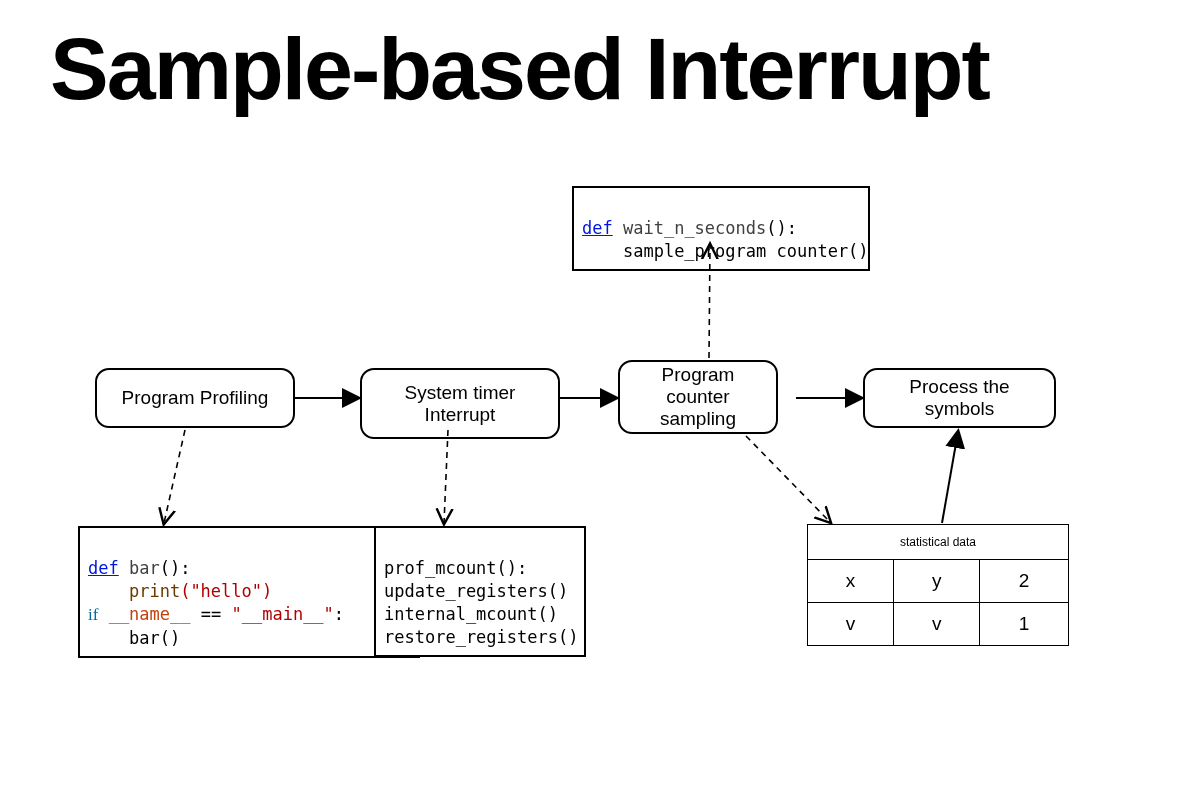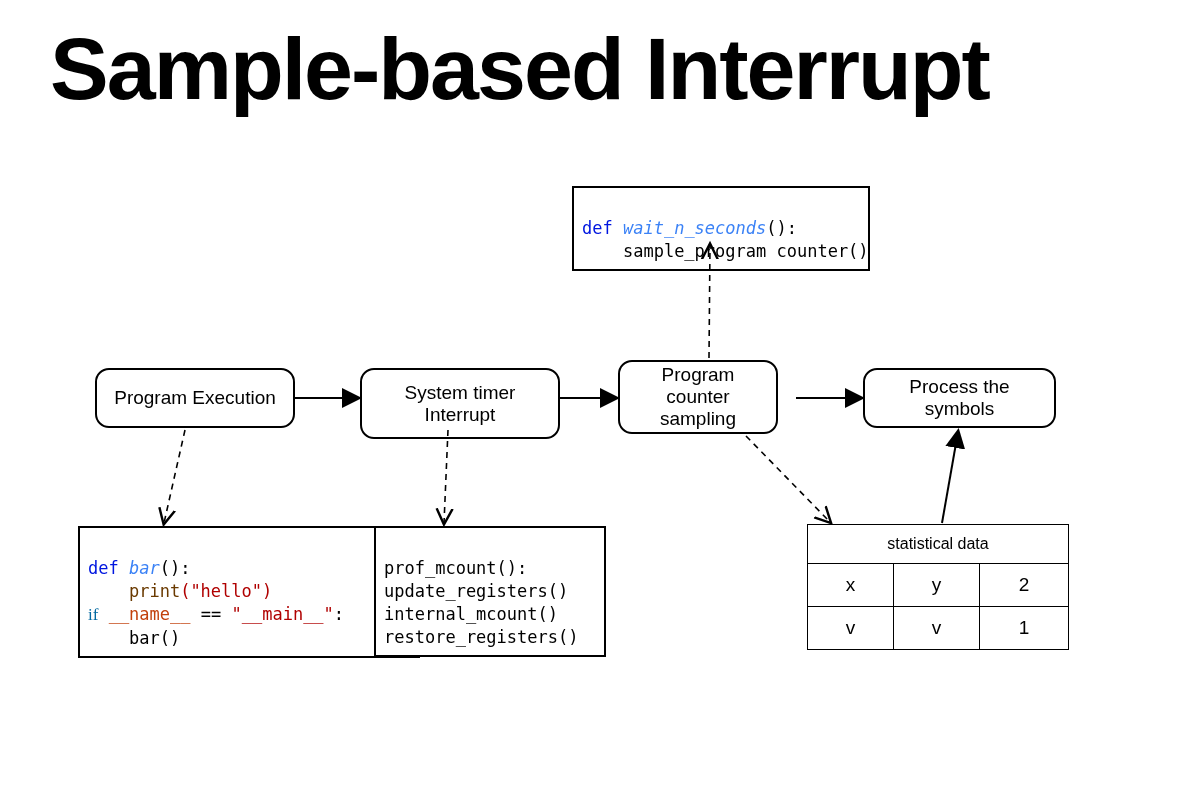--- a/index.html
+++ b/index.html
@@ -37,56 +37,56 @@
   .code-box {
     position: absolute;
     border: 2px solid #000;
     background: #fff;
     font-family: "Menlo", "Consolas", monospace;
     font-size: 17px;
     line-height: 1.35;
     padding: 6px 8px;
     white-space: pre;
   }
-  .kw-def { color: #0016e0; }
+  .kw-def { color: #0016e0; text-decoration: underline; }
   .kw-if { color: #0369a1; font-family: Liberation Serif, serif; }
-  .fn { color: #3b82f6; font-style: italic; }
+  .fn { color: #404040; }
   .builtin { color: #6a3a00; }
   .str { color: #b00000; }
   .name2 { color: #c2410c; }
   .stat-table {
     position: absolute;
     border-collapse: collapse;
     font-size: 19px;
     background: #fff;
   }
   .stat-table th, .stat-table td {
     border: 1px solid #000;
     padding: 10px 12px;
     text-align: center;
     font-weight: 400;
   }
   .stat-table th.title-cell {
-    font-size: 16px;
+    font-size: 12px;
   }
   svg.arrows {
     position: absolute;
     top: 0; left: 0;
     width: 1192px;
     height: 791px;
     pointer-events: none;
   }
 </style>
 </head>
 <body>
 
 <div class="title">Sample-based Interrupt</div>
 
 <div class="node" style="left:95px; top:368px; width:200px; height:60px;">
-  <span>Program Execution</span>
+  <span>Program Profiling</span>
 </div>
 
 <div class="node" style="left:360px; top:368px; width:200px; height:71px;">
   <span>System timer Interrupt</span>
 </div>
 
 <div class="node" style="left:618px; top:360px; width:160px; height:74px; white-space:pre-line;">
   <span>Program counter
 sampling</span>
 </div>
@@ -98,21 +98,21 @@
 <div class="code-box" style="left:572px; top:186px; width:298px;">
 <span class="kw-def">def</span> <span class="fn">wait_n_seconds</span>():
 <span>    </span><span>sample_program counter()</span></div>
 
 <div class="code-box" style="left:46px; top:526px; width:342px;margin-left:32px;">
 <span class="kw-def">def</span> <span class="fn">bar</span>():
 <span>    </span><span class="builtin">print</span><span class="str">("hello")</span>
 <span class="kw-if">if</span> <span class="name2">__name__</span><span> == </span><span class="str">"__main__"</span><span>:</span>
 <span>    </span><span>bar()</span></div>
 
-<div class="code-box" style="left:374px; top:526px; width:232px;">
+<div class="code-box" style="left:374px; top:526px; width:212px;">
 <span>prof_mcount():</span>
 <span>update_registers()</span>
 <span>internal_mcount()</span>
 <span>restore_registers()</span></div>
 
 <table class="stat-table" style="left:807px; top:524px; width:262px;">
   <tbody>
       <tr>
     <th class="title-cell" colspan="3">statistical data</th>
   </tr>

